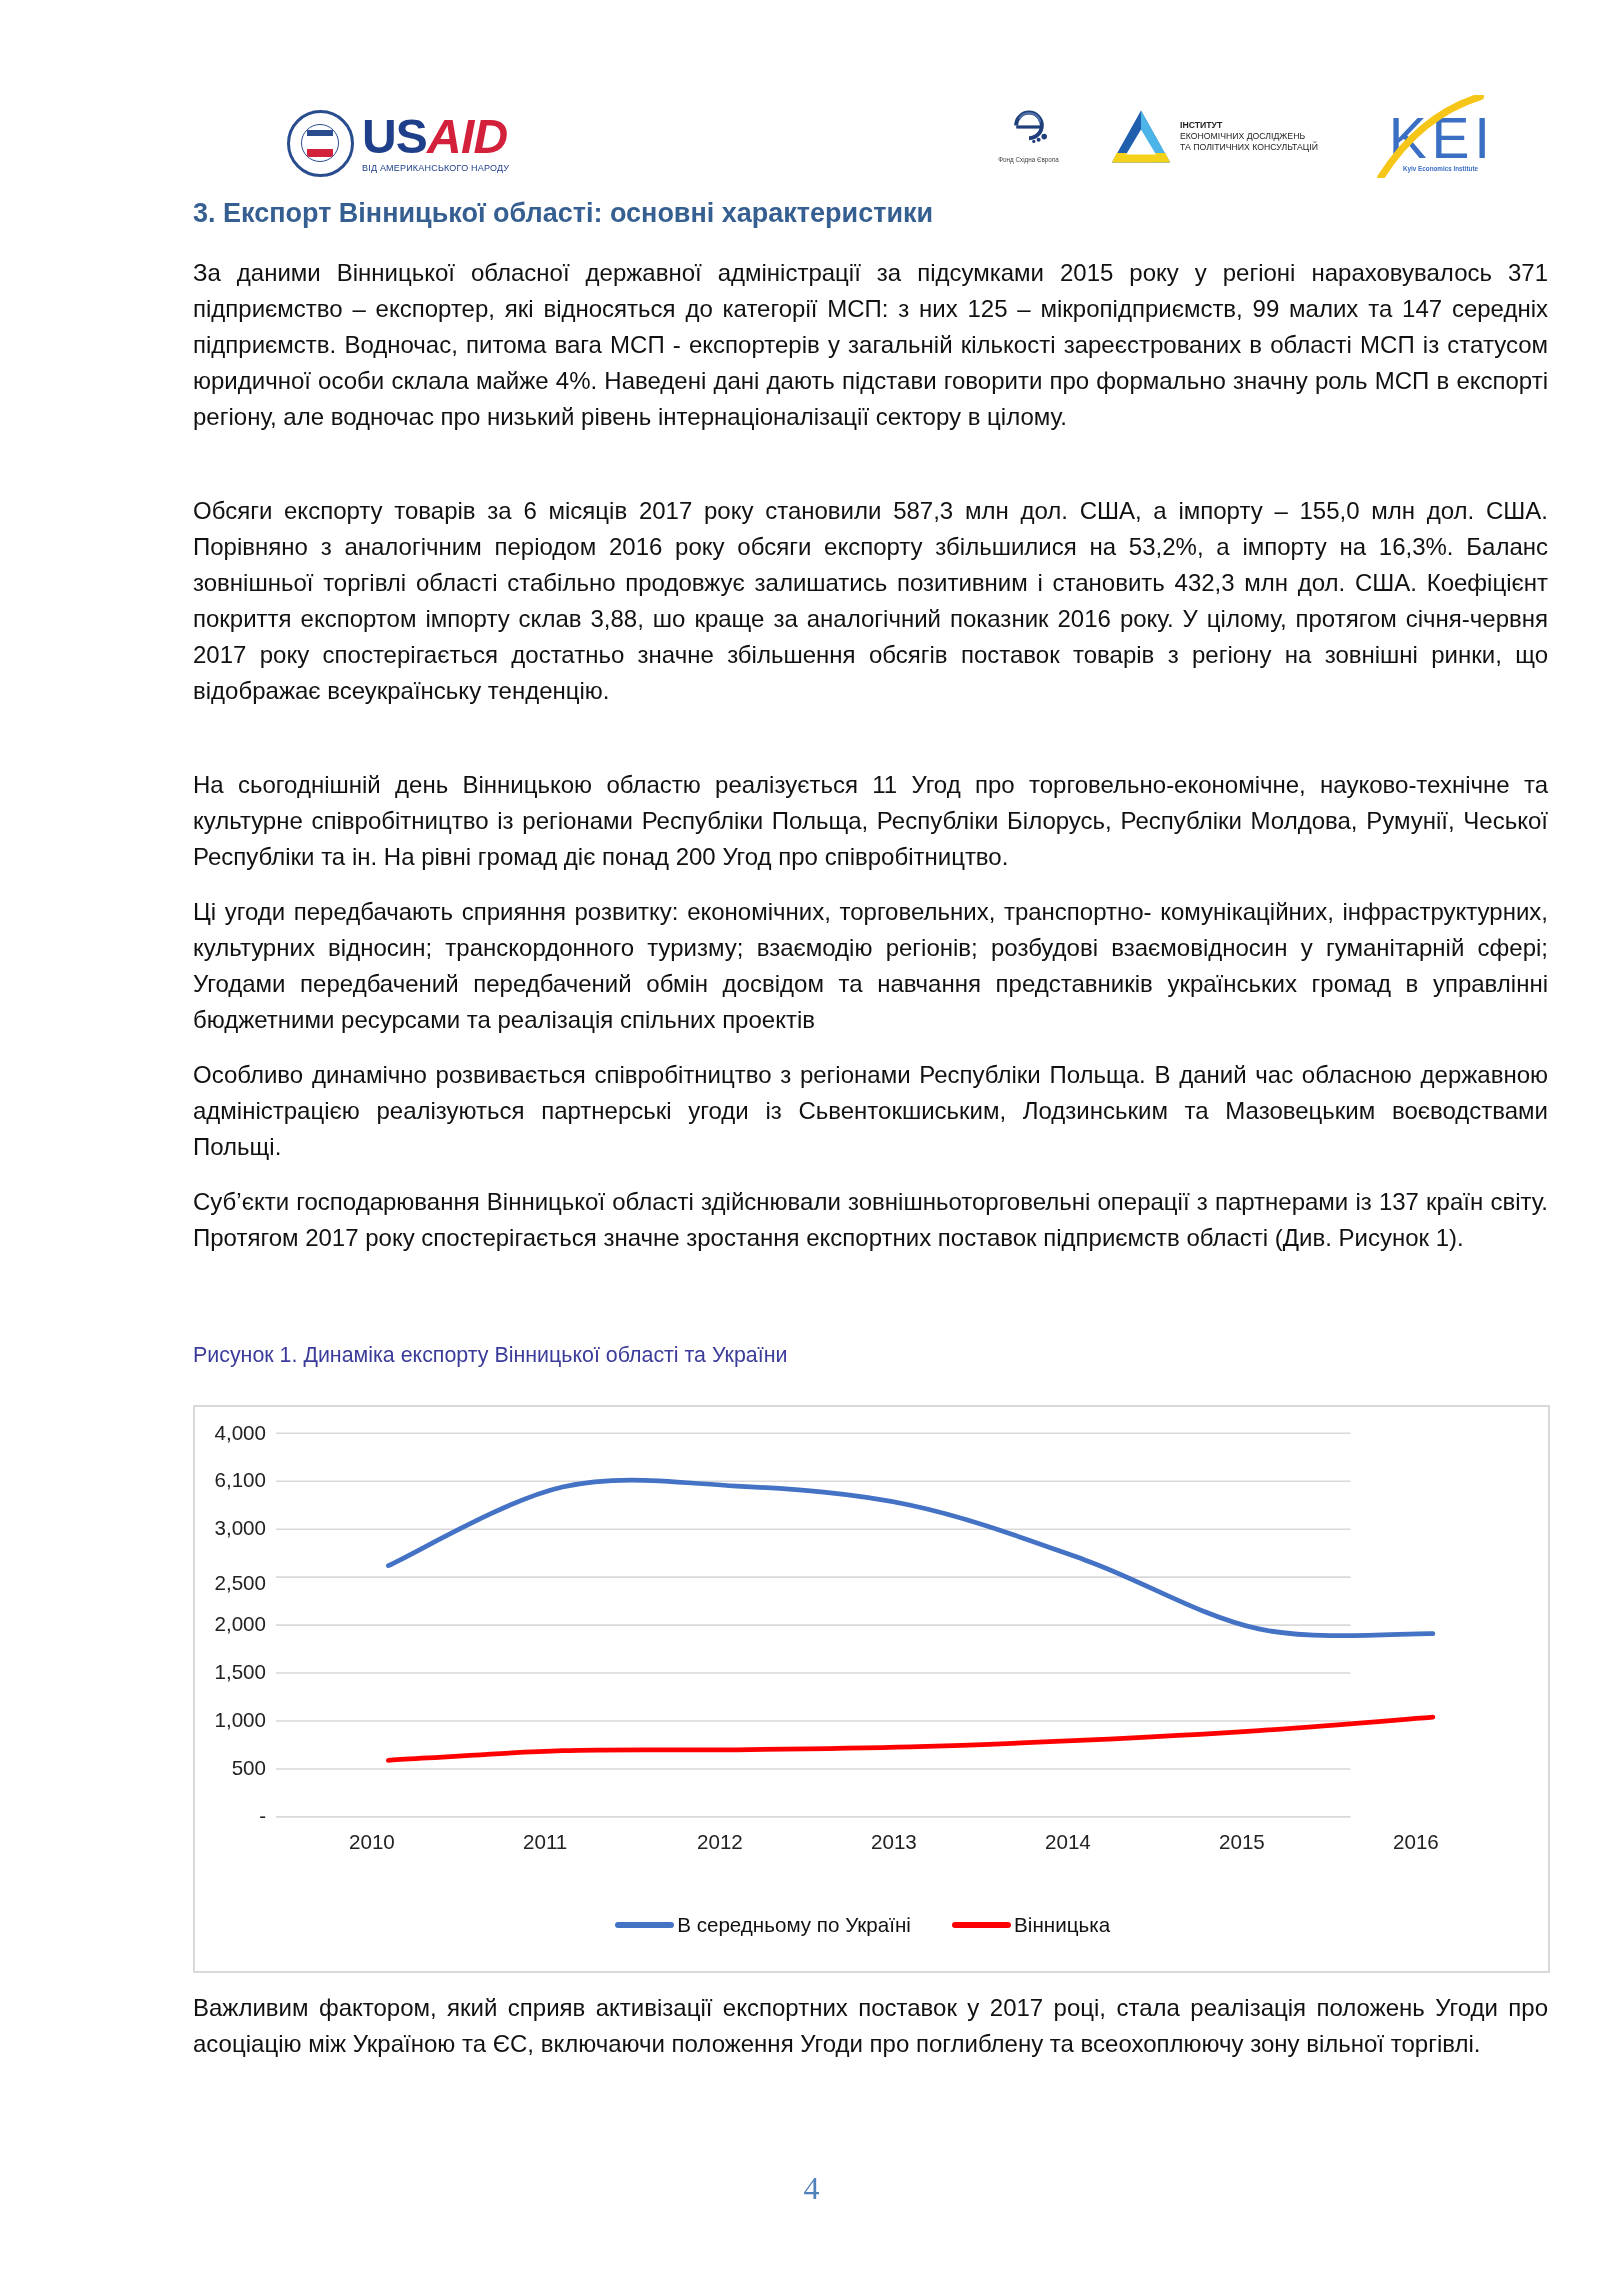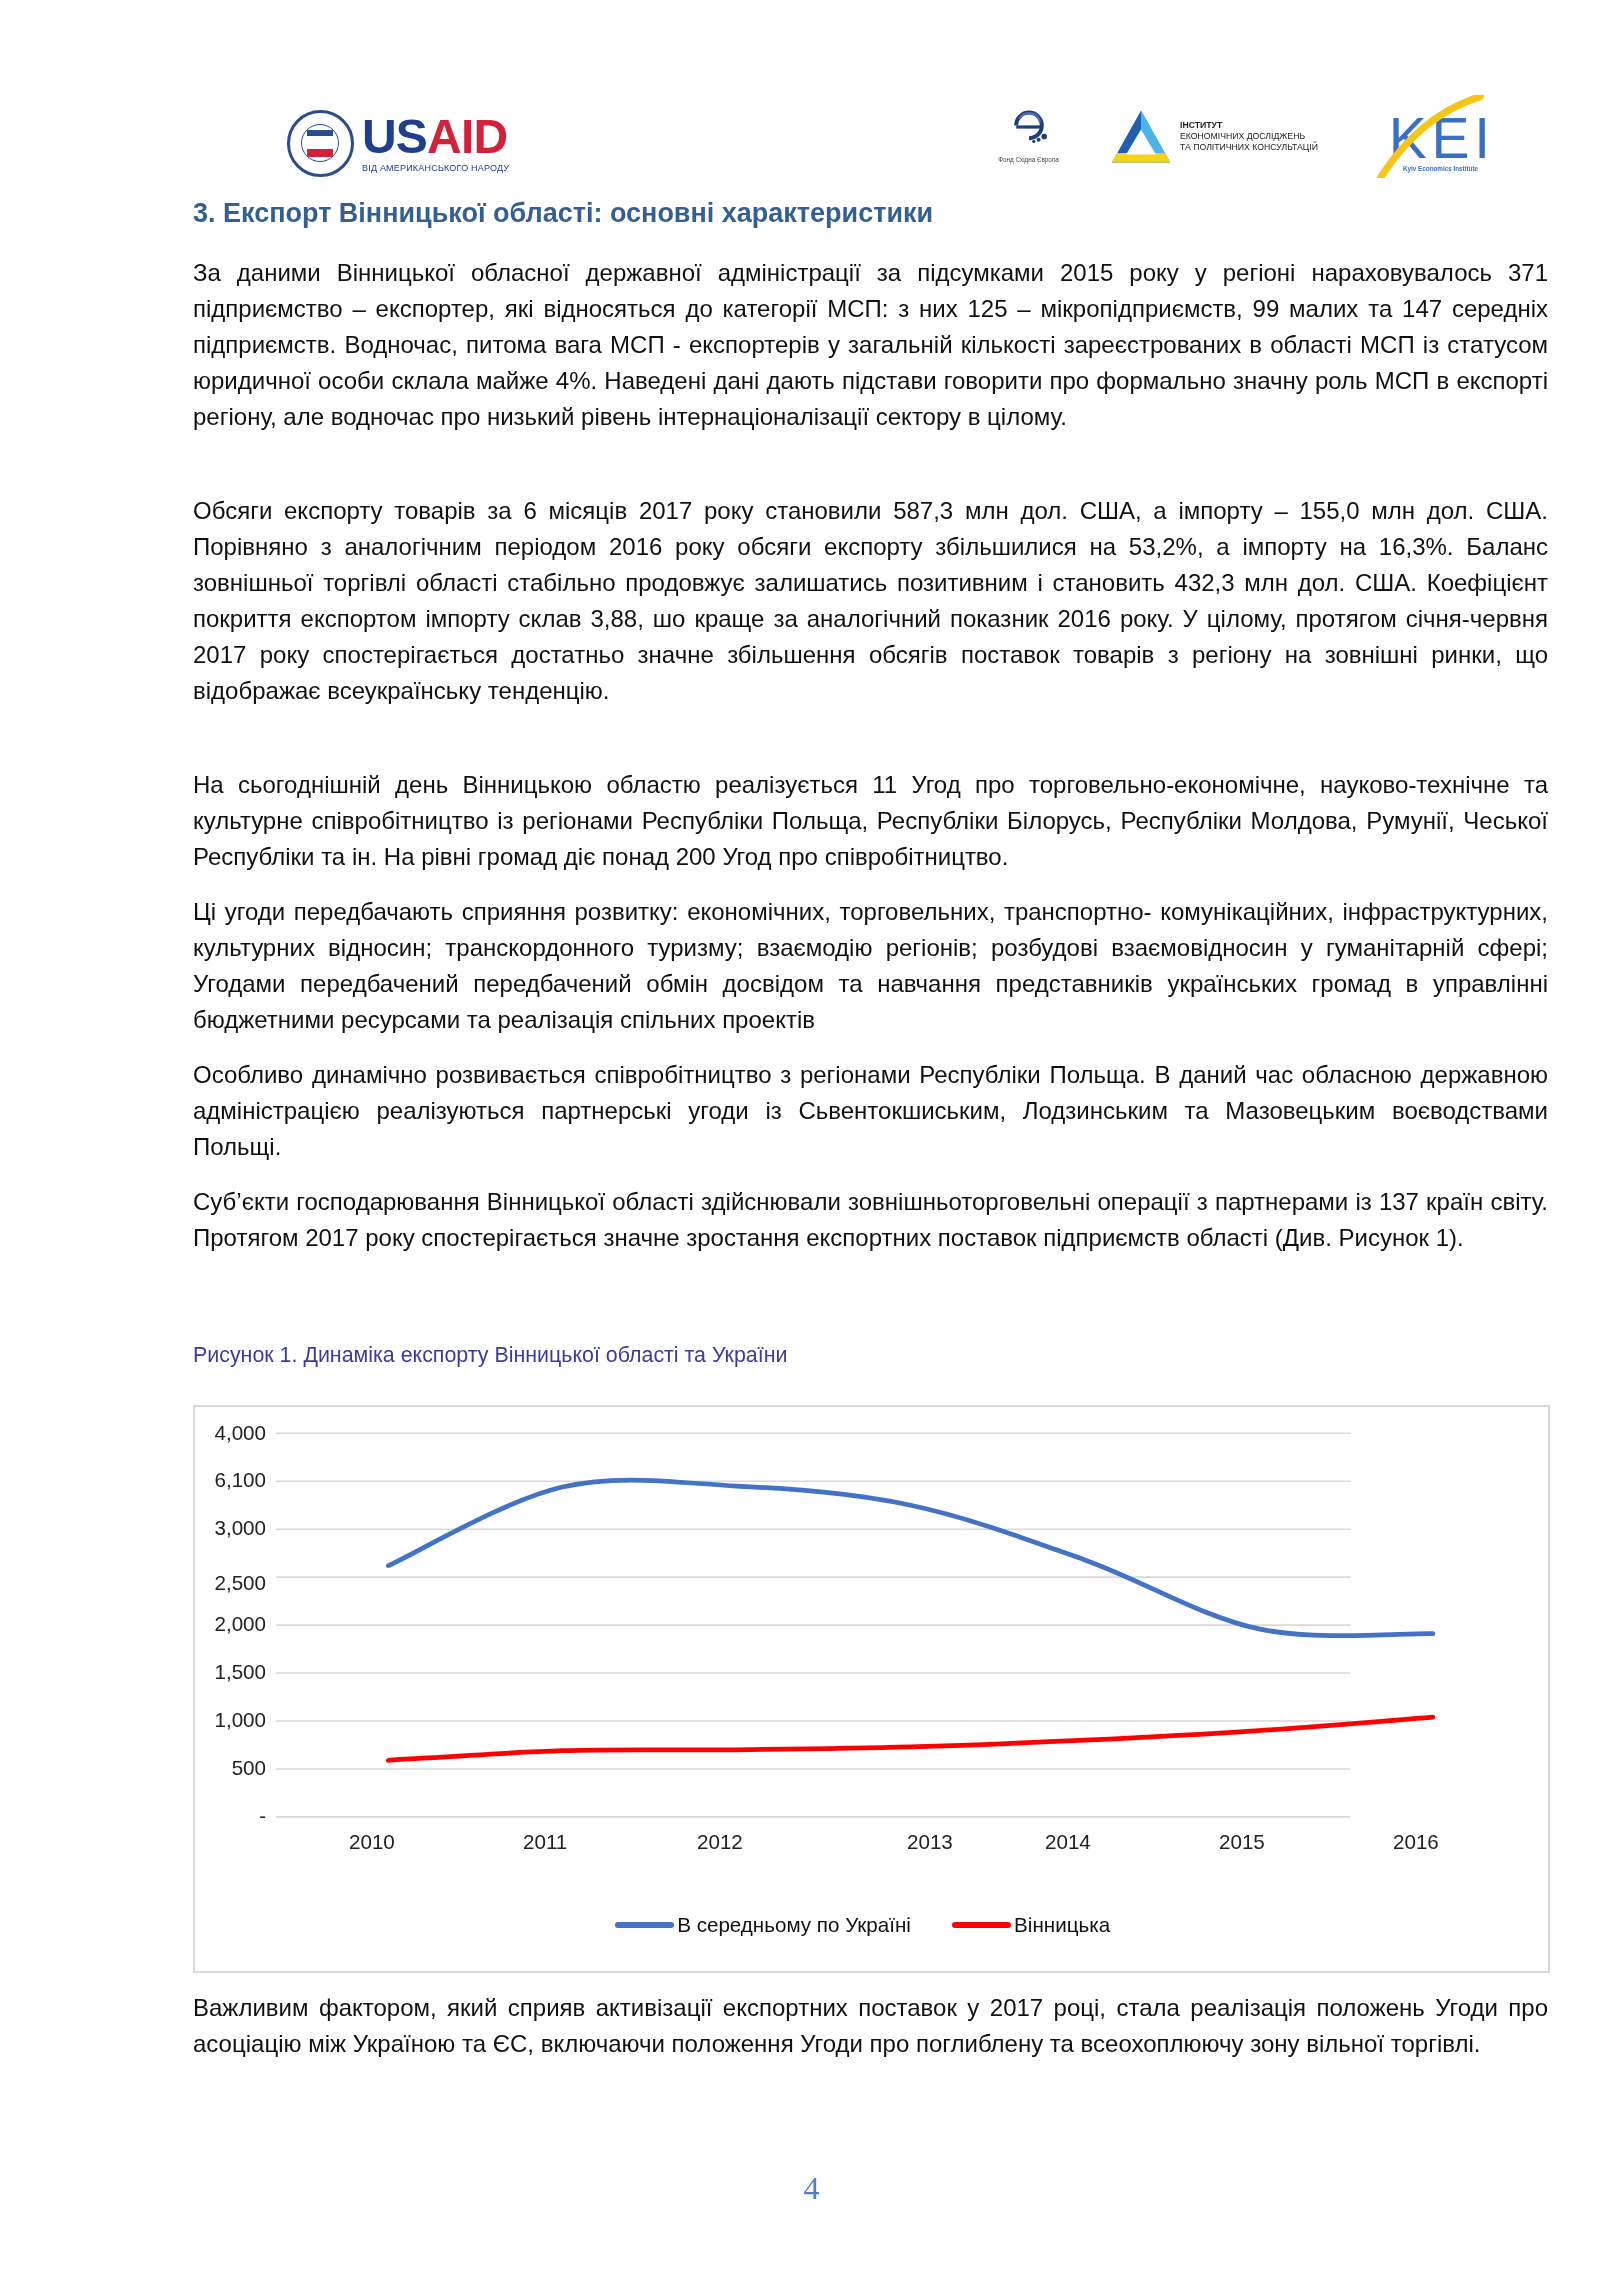--- a/index.html
+++ b/index.html
@@ -12,21 +12,21 @@
     .usaid-seal { width: 67px; height: 67px; border-radius: 50%; border: 3.2px solid #2a4d8f; box-sizing: border-box;
                   position: relative; background: #fff; flex: none; }
     .usaid-seal .inner { position: absolute; left: 11px; top: 11px; width: 38px; height: 38px; border-radius: 50%;
                          border: 1.6px solid #2a4d8f; box-sizing: border-box; overflow: hidden; }
     .usaid-seal .inner .bar { position: absolute; left: 4.8px; right: 4.8px; height: 6.3px; }
     .usaid-seal .inner .b1 { top: 4.8px; background: #2a4d8f; }
     .usaid-seal .inner .b2 { top: 24px; background: #d3213b; height: 8px; }
     .usaid-text { margin-left: 8px; display: flex; flex-direction: column; }
     .usaid-word { font-family: "Liberation Sans", sans-serif; font-weight: bold; font-size: 48px; line-height: 44px; letter-spacing: -0.8px; }
     .usaid-word .us { color: #1f3f8a; }
-    .usaid-word .aid { color: #d3213b; }
+    .usaid-word .aid { color: #d3213b; font-style: italic; }
     .usaid-sub { font-size: 9px; color: #1f3f8a; font-weight: normal; letter-spacing: 0.2px; margin-top: 4px; }
 
     .fond { left: 989px; top: 103px; width: 79px; height: 71px; text-align: center; }
     .fond-e { width: 48px; height: 48px; margin: 0 auto; position: relative; }
     .fond-e svg { width: 48px; height: 48px; }
     .fond-label { font-size: 6.3px; color: #444; margin-top: 4.8px; }
 
     .iedpk { left: 1110px; top: 105px; width: 238px; height: 63px; display: flex; align-items: center; }
     .iedpk svg { width: 62px; height: 55px; flex: none; }
     .iedpk-text { margin-left: 8px; font-size: 8.7px; line-height: 11px; color: #222; }
@@ -141,21 +141,21 @@
       <div class="ytick" style="left: -8px; top: 205px;">2,000</div>
       <div class="ytick" style="left: -8px; top: 253px;">1,500</div>
       <div class="ytick" style="left: -8px; top: 301px;">1,000</div>
       <div class="ytick" style="left: -8px; top: 349px;">500</div>
       <div class="ytick" style="left: -8px; top: 397px;">-</div>
     </div>
   <div id="xticks">
       <div class="xtick" style="left: 154px; top: 423px;">2010</div>
       <div class="xtick" style="left: 328px; top: 423px;">2011</div>
       <div class="xtick" style="left: 502px; top: 423px;">2012</div>
-      <div class="xtick" style="left: 712px; top: 423px;">2013</div>
+      <div class="xtick" style="left: 676px; top: 423px;">2013</div>
       <div class="xtick" style="left: 850px; top: 423px;">2014</div>
       <div class="xtick" style="left: 1024px; top: 423px;">2015</div>
       <div class="xtick" style="left: 1198px; top: 423px;">2016</div>
     </div>
   <div class="legend">
     <div class="item">
       <span class="swatch" style="background:#4472c4"></span>
       <span>В середньому по Україні</span>
     </div>
     <div class="item">

